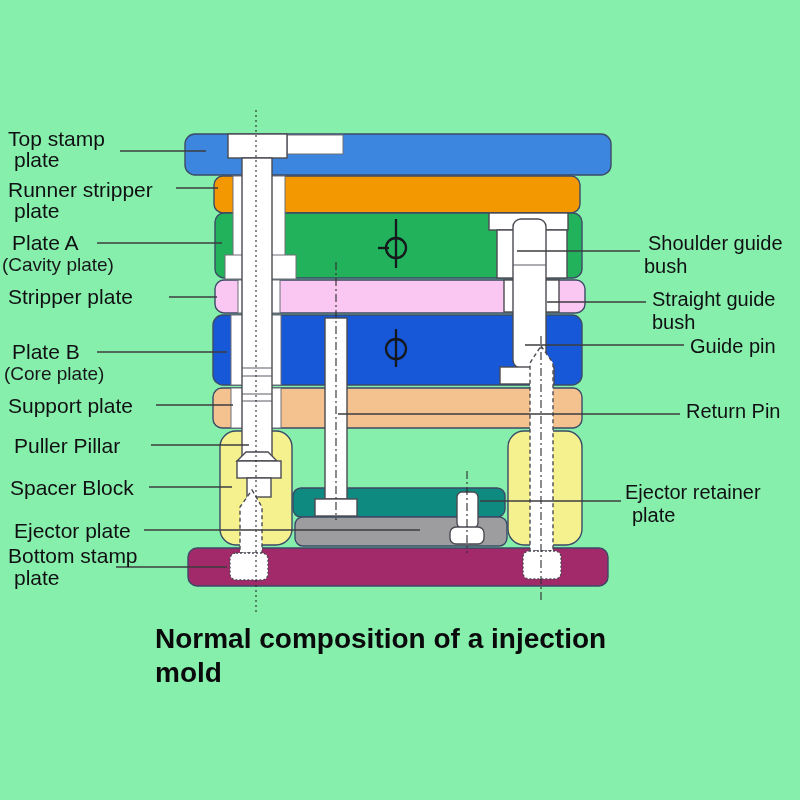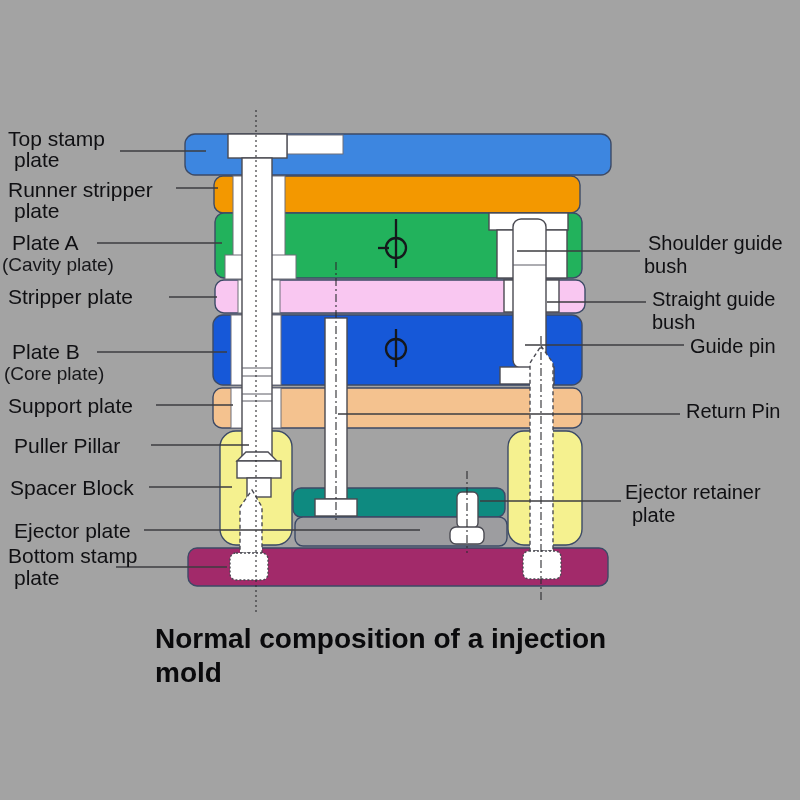--- a/index.html
+++ b/index.html
@@ -1,16 +1,16 @@
 <!DOCTYPE html>
 <html><head>
 <meta charset="utf-8">
 <style>
   html,body{margin:0;padding:0;background:#fff;}
-  .page{position:relative;width:800px;height:800px;background:#a3a3a3;overflow:hidden;
+  .page{position:relative;width:800px;height:800px;background:#86efac;overflow:hidden;
         font-family:"Liberation Sans", sans-serif;}
   svg{display:block;}
   .plate{stroke:#3c4a66;stroke-width:1.4;}
   .pocket{fill:#ffffff;stroke:#6f6f78;stroke-width:1;}
   .comp{fill:#ffffff;stroke:#4a4a52;stroke-width:1.4;}
   .dashed{stroke-dasharray:4 3;}
   .knurl{stroke-dasharray:2 2;}
   .joint{stroke:#5a5a64;stroke-width:1;}
   .cl{stroke:#2c2c30;stroke-width:1.1;fill:none;}
   .cl-dot{stroke-dasharray:2 3;}

